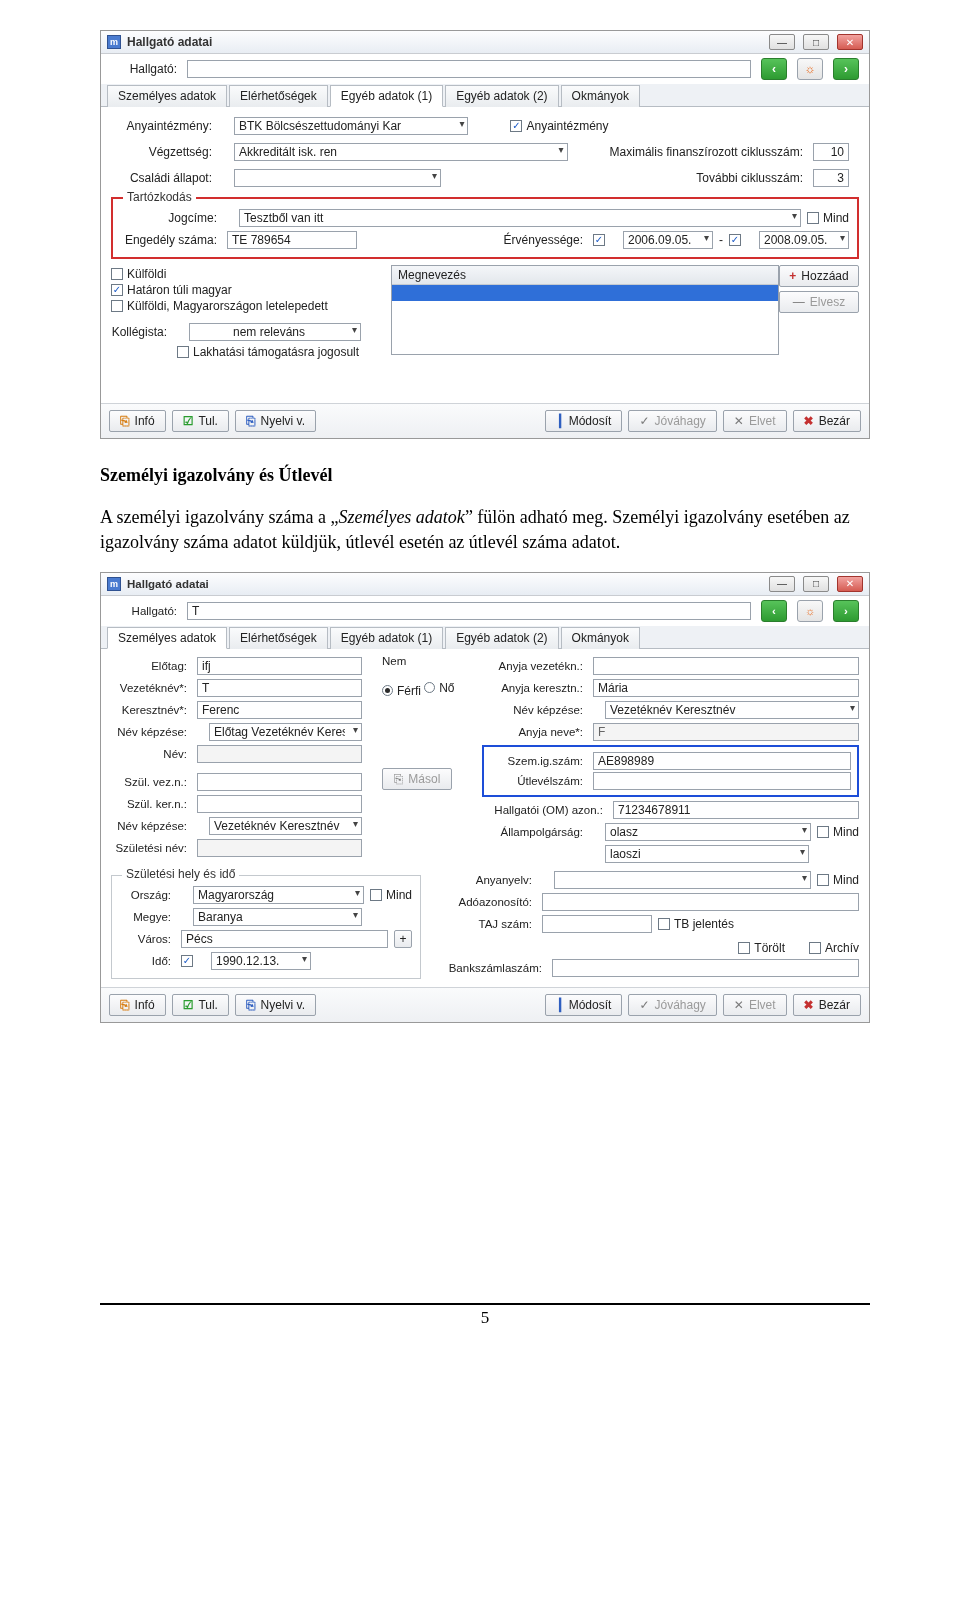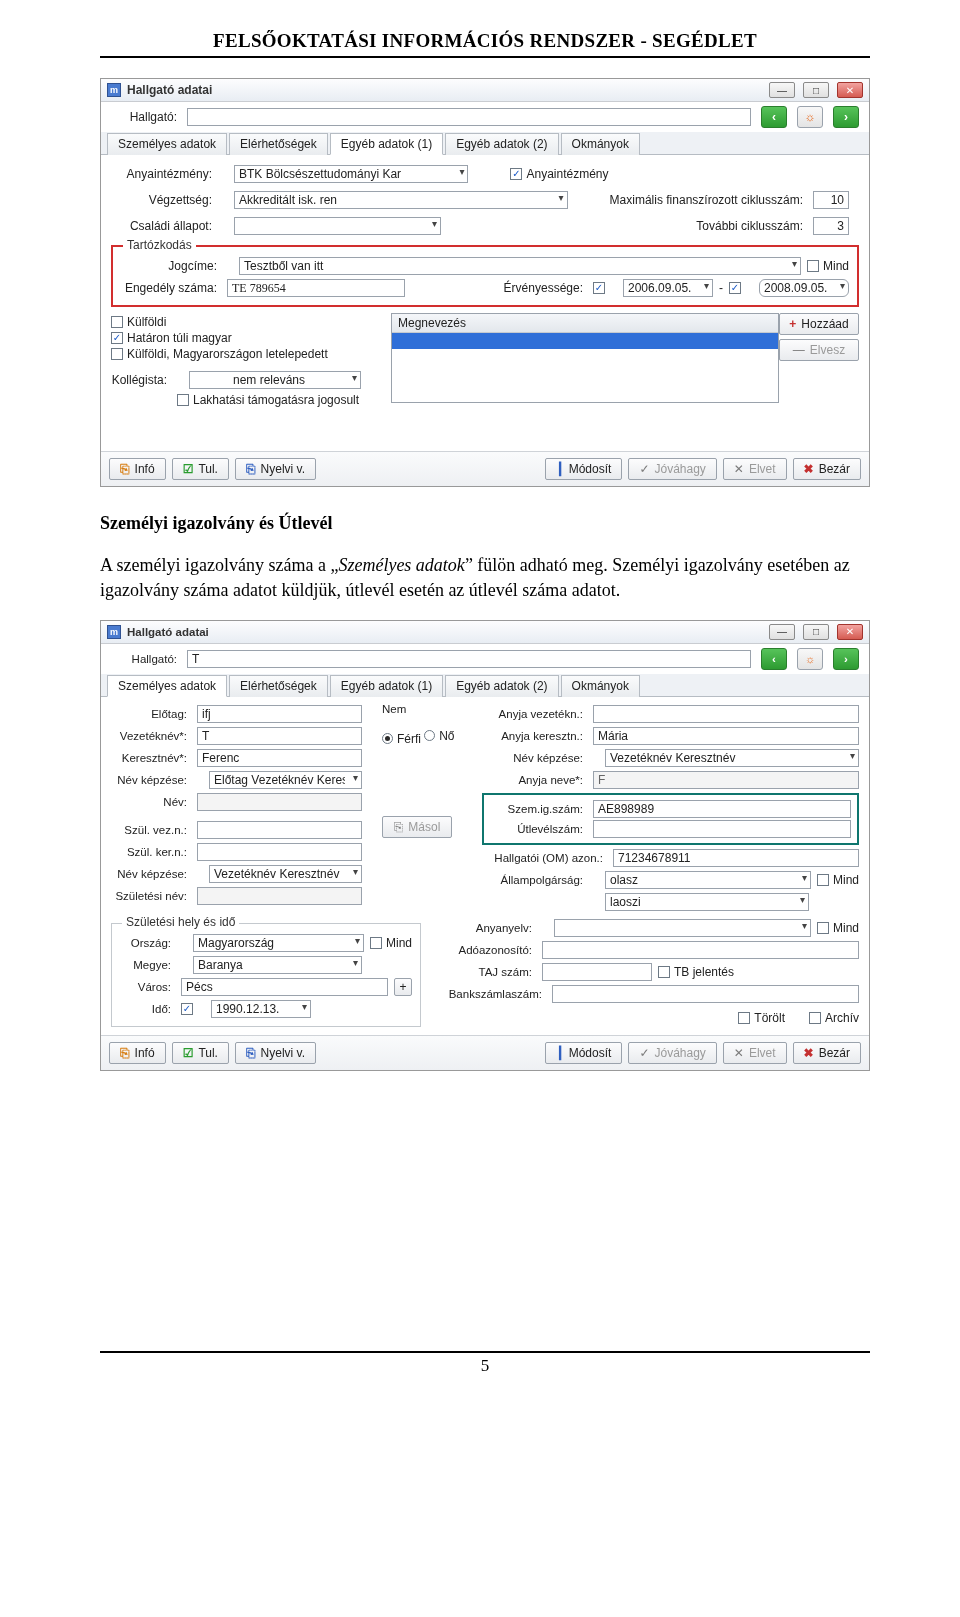--- a/index.html
+++ b/index.html
@@ -232,31 +232,30 @@
   }
   .radio .dot {
     width:11px; height:11px; border:1px solid #6d7985; border-radius:50%;
     display:inline-flex; align-items:center; justify-content:center;
     background:#fff;
   }
   .radio .dot.fill::after {
     content:""; width:5px; height:5px; background:#2b2b2b; border-radius:50%;
   }
   .redbox {
-    border:2px solid #0f766e;
+    border:2px solid #1d4ed8;
     padding:4px 6px;
     margin:2px 0;
   }
 </style>
 </head>
 <body>
 
 <div class="page">
 
-  <div class="doc-header">FELSŐOKTATÁSI INFORMÁCIÓS RENDSZER -  SEGÉDLET</div>
 
   <div class="screenshot">
     <div class="titlebar">
       <span class="app-icon">m</span>
       <span class="title">Hallgató adatai</span>
       <span class="winbtn">—</span>
       <span class="winbtn">□</span>
       <span class="winbtn close">✕</span>
     </div>
 
@@ -308,32 +307,32 @@
         <div class="formrow" style="padding:2px 0">
           <span class="lbl" style="width:100px">Jogcíme:</span>
           <span class="selwrap" style="flex:1"><input class="sel" style="width: 100%;" value="Tesztből van itt"></span>
           <span class="chk">
               <span class="box"></span>
               <span>Mind</span>
             </span>
         </div>
         <div class="formrow" style="padding:2px 0">
           <span class="lbl" style="width:100px">Engedély száma:</span>
-          <input class="inp" style="width: 178px; font-family: Liberation Serif, serif;" value="TE 789654">
+          <input class="inp" style="width: 130px;" value="TE 789654">
           <span class="spacer"></span>
           <span class="lbl">Érvényessége:</span>
           <span class="chk">
               <span class="box">✓</span>
             </span>
           <span class="selwrap"><input class="sel" style="width: 90px;" value="2006.09.05."></span>
           <span>-</span>
           <span class="chk">
               <span class="box">✓</span>
             </span>
-          <span class="selwrap"><input class="sel" style="width: 90px; border-radius: 6px;" value="2008.09.05."></span>
+          <span class="selwrap"><input class="sel" style="width: 90px;" value="2008.09.05."></span>
         </div>
       </div>
 
       <div class="tworow">
         <div class="col" style="flex:0 0 250px">
           <div class="chk" style="display:flex;margin:2px 0">
               <span class="box"></span>
               <span>Külföldi</span>
             </div>
           <div class="chk" style="display:flex;margin:2px 0">
@@ -587,36 +586,36 @@
               <span class="lbl" style="width:95px">Adóazonosító:</span>
               <input class="inp" style="flex: 1 1 0%;">
             </div>
           <div class="formrow" style="padding:2px 0">
               <span class="lbl" style="width:95px">TAJ szám:</span>
               <input class="inp" style="width: 110px;">
               <span class="chk">
                 <span class="box"></span>
                 <span>TB jelentés</span>
               </span>
-            </div>
-          <div class="formrow" style="padding:2px 0">
-              <span class="lbl" style="width:105px">Bankszámlaszám:</span>
-              <input class="inp" style="flex: 1 1 0%;">
             </div>
           <div class="formrow" style="padding:6px 0 2px 0;justify-content:flex-end">
             <span class="chk">
                 <span class="box"></span>
                 <span>Törölt</span>
               </span>
             <span style="width:12px"></span>
             <span class="chk">
                 <span class="box"></span>
                 <span>Archív</span>
               </span>
           </div>
+          <div class="formrow" style="padding:2px 0">
+              <span class="lbl" style="width:105px">Bankszámlaszám:</span>
+              <input class="inp" style="flex: 1 1 0%;">
+            </div>
         </div>
       </div>
     </div>
 
     <div class="btnbar">
       <span class="btn">
           <span class="ico orange">⎘</span>
           <span>Infó</span>
         </span>
       <span class="btn">

